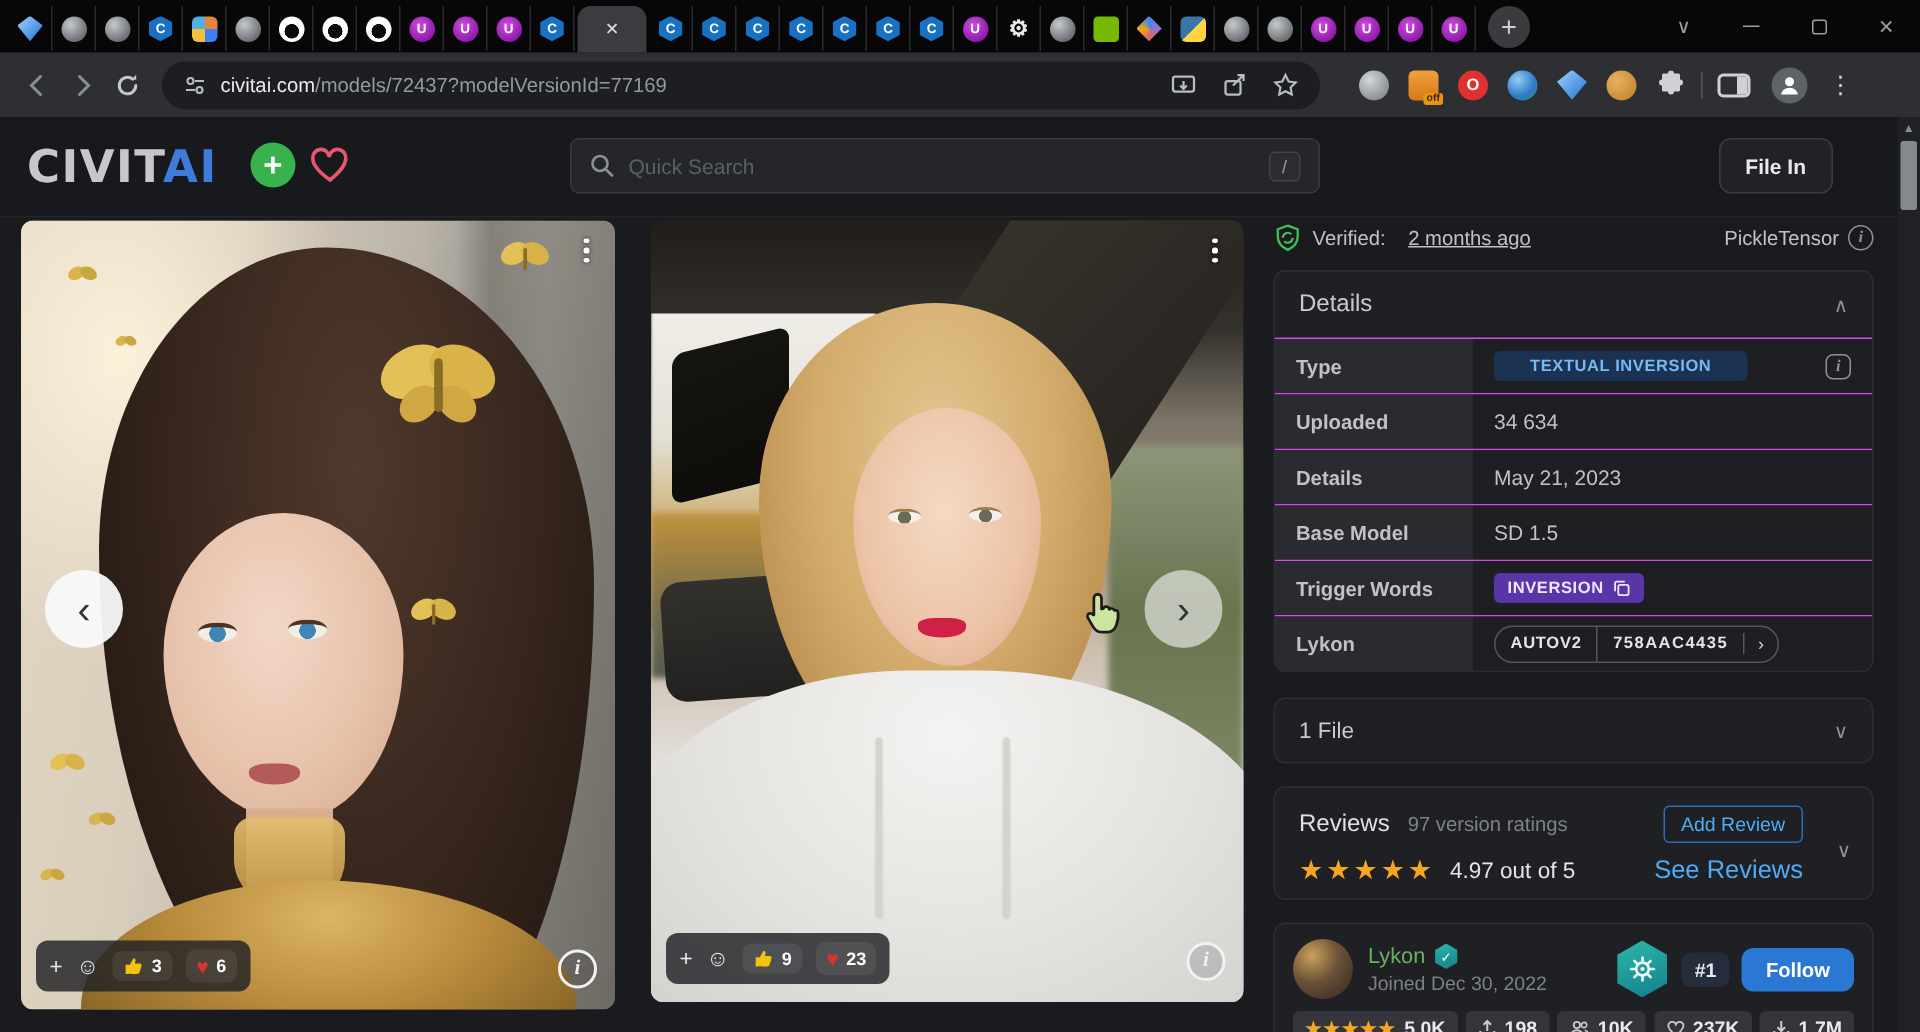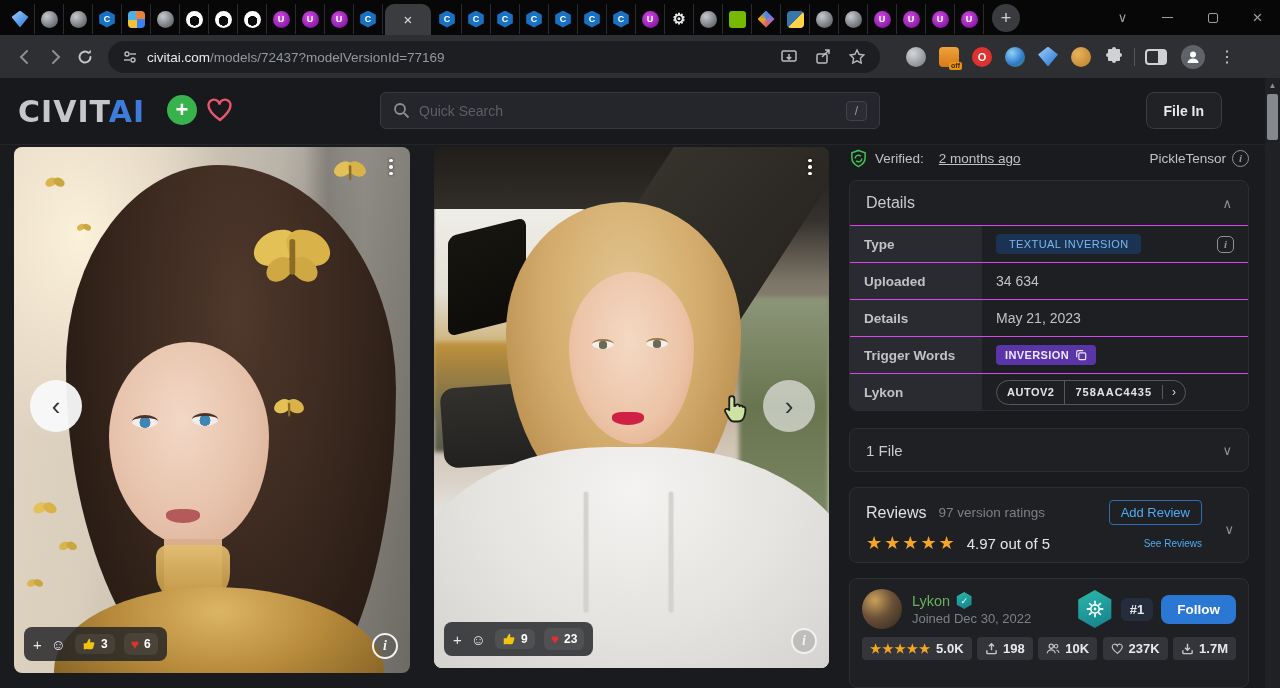--- a/index.html
+++ b/index.html
@@ -161,41 +161,41 @@
     font-family:"Liberation Serif", serif; font-style:italic; font-weight:bold; font-size:11px;
     display:flex; align-items:center; justify-content:center; }
   .pcard { background:#1f2023; border:1px solid #2c2e33; border-radius:8px; overflow:hidden; }
   .dcard { margin-top:12px; }
   .dhead { height:44px; display:flex; align-items:center; justify-content:space-between; padding:0 16px; }
   .dtitle { color:#c9cacd; font-size:16px; font-weight:500; }
   .chev { color:#909296; font-size:13px; }
   .drow { display:grid; grid-template-columns:132px 1fr; border-top:1px solid #d946ef; height:37px; }
   .dlabel { background:#2a2b30; color:#c1c2c5; font-size:13.5px; font-weight:bold; display:flex; align-items:center; padding:0 14px; }
   .dvalue { background:#1e1f23; color:#c1c2c5; font-size:14px; display:flex; align-items:center; padding:0 14px; gap:8px; }
-  .badge-blue { background:#1b3352; color:#79b8f0; font-size:11px; font-weight:normal; letter-spacing:.4px;
-    padding:4px 13px; border-radius:4px; }
+  .badge-blue { background:#1b3352; color:#79b8f0; font-size:11px; font-weight:bold; letter-spacing:.4px;
+    padding:4px 24px; border-radius:4px; }
   .badge-violet { background:#5a35a8; color:#efe6ff; font-size:11px; font-weight:bold; letter-spacing:.4px;
     padding:4px 9px; border-radius:4px; display:flex; align-items:center; gap:6px; }
   .rowinfo { margin-left:auto; }
   .hashpill { display:inline-flex; align-items:center; height:25px; border:1.5px solid #55575e; border-radius:14px; overflow:hidden; }
   .hseg { padding:0 10px; color:#e4e5e8; font-size:11px; font-weight:bold; letter-spacing:.5px; display:flex; align-items:center; height:100%; }
   .hsep { border-left:1.5px solid #55575e; }
   .hchev { padding:0 9px; color:#d6d7da; font-size:12px; }
   .fcard { margin-top:17px; height:44px; display:flex; align-items:center; justify-content:space-between; padding:0 16px; }
   .ftitle { color:#c9cacd; font-size:15px; }
   .rcard { margin-top:15px; height:76px; padding:12px 16px; position:relative; }
   .rrow1 { display:flex; align-items:center; gap:12px; }
   .rtitle { color:#dfe0e2; font-size:16px; font-weight:500; }
   .rcount { color:#7d8087; font-size:13.5px; }
   .addreview { margin-left:auto; margin-right:30px; border:1px solid #2f6bb3; border-radius:4px; color:#4dabf7;
     font-size:13px; padding:4px 11px; background:transparent; }
   .rrow2 { display:flex; align-items:center; margin-top:7px; }
   .star { color:#f5a623; font-size:18px; letter-spacing:2px; }
   .scoretext { color:#e4e5e8; font-size:15px; margin-left:10px; }
-  .seereviews { margin-left:auto; margin-right:30px; color:#4dabf7; font-size:10px; }
+  .seereviews { margin-left:auto; margin-right:30px; color:#4dabf7; font-size:17px; }
   .rchevron { position:absolute; right:14px; top:34px; }
   .ccard { margin-top:15px; height:110px; padding:10px 12px; }
   .crow1 { display:flex; align-items:center; }
   .cavatar { width:40px; height:40px; border-radius:50%;
     background:radial-gradient(circle at 32% 28%, #caa05a 0%, #6b5138 45%, #2e2620 100%); }
   .cinfo { margin-left:10px; }
   .cname { color:#69b05e; font-size:14.5px; font-weight:500; display:flex; align-items:center; gap:6px; }
   .cjoined { color:#7d8087; font-size:13px; margin-top:2px; }
   .cright { margin-left:auto; display:flex; align-items:center; gap:8px; }
   .hexmedal { width:36px; height:38px; background:linear-gradient(160deg,#2bb9a9,#157d8c);
@@ -572,20 +572,24 @@
             <span class="isq rowinfo" style="border-radius:5px;">i</span>
           </div>
         </div>
         <div class="drow">
           <div class="dlabel">Uploaded</div>
           <div class="dvalue">34 634</div>
         </div>
         <div class="drow">
           <div class="dlabel">Details</div>
           <div class="dvalue">May 21, 2023</div>
+        </div>
+        <div class="drow">
+          <div class="dlabel">Base Model</div>
+          <div class="dvalue">SD 1.5</div>
         </div>
         <div class="drow">
           <div class="dlabel">Trigger Words</div>
           <div class="dvalue">
             <span class="badge-violet">
               <span>INVERSION</span>
               <svg width="12" height="12" viewBox="0 0 14 14">
                   <rect x="4.5" y="4.5" width="8" height="8" rx="1.5" stroke="#efe6ff" stroke-width="1.4" fill="none"></rect>
                   <path d="M9.5 2 H3.5 a1.5 1.5 0 0 0 -1.5 1.5 V9.5" stroke="#efe6ff" stroke-width="1.4" fill="none"></path>
                 </svg>

